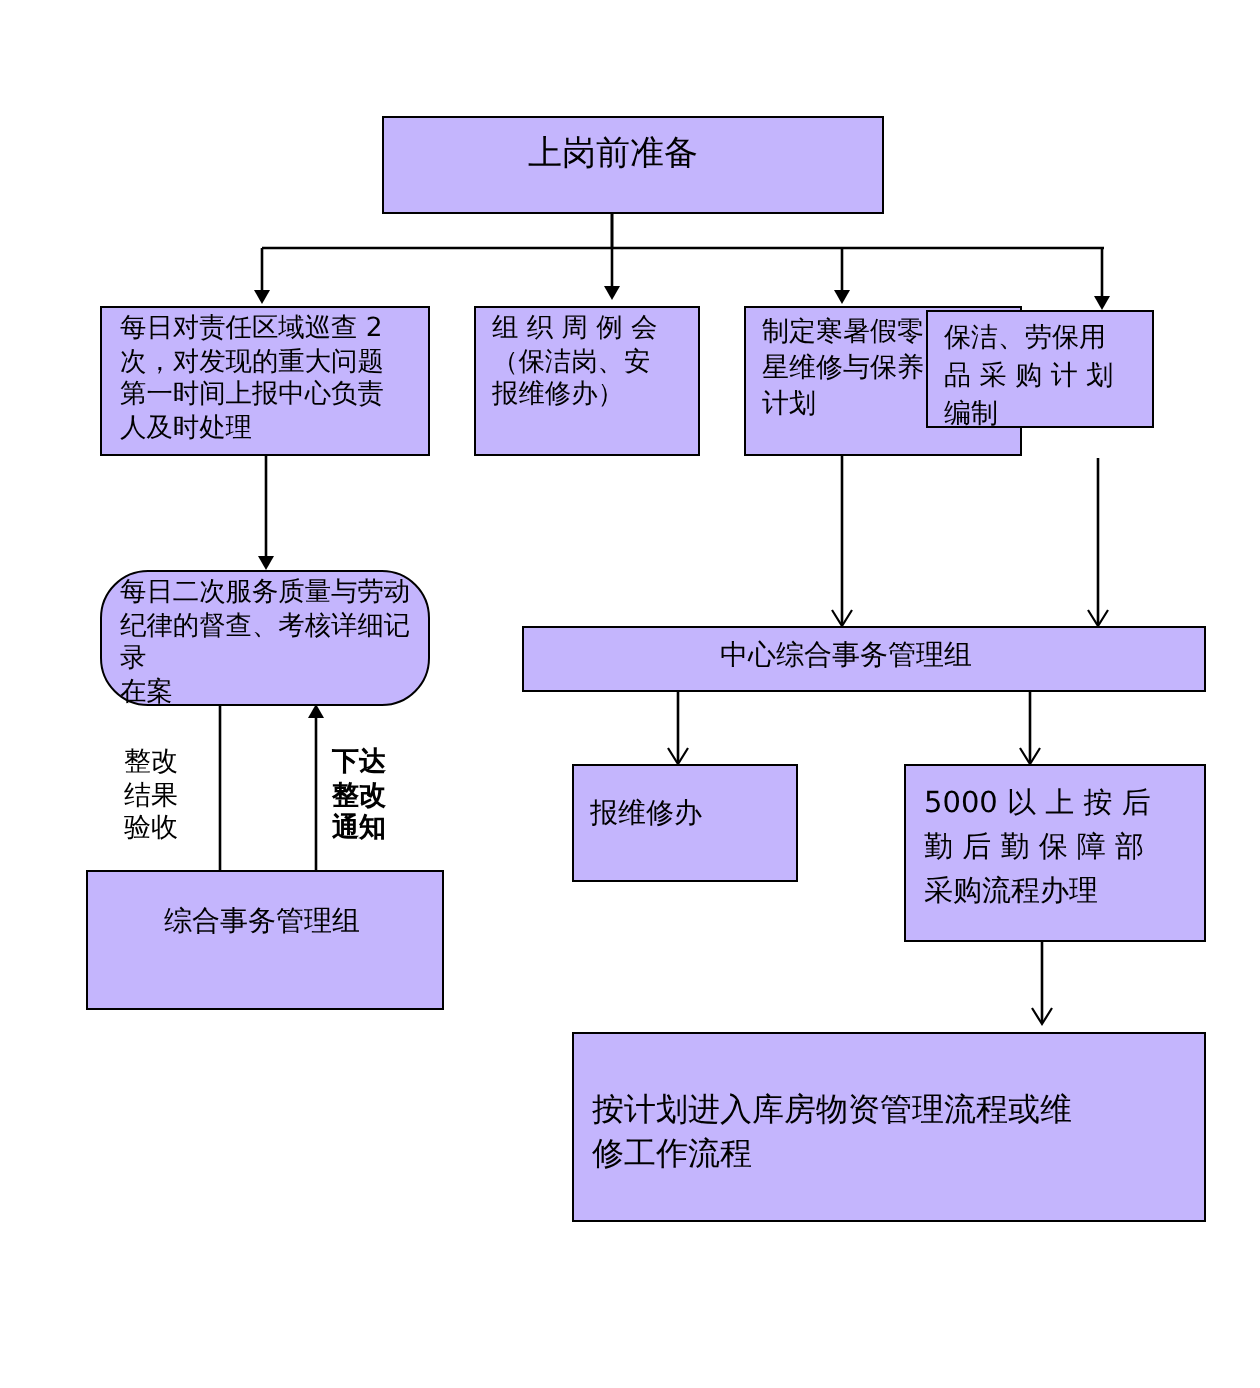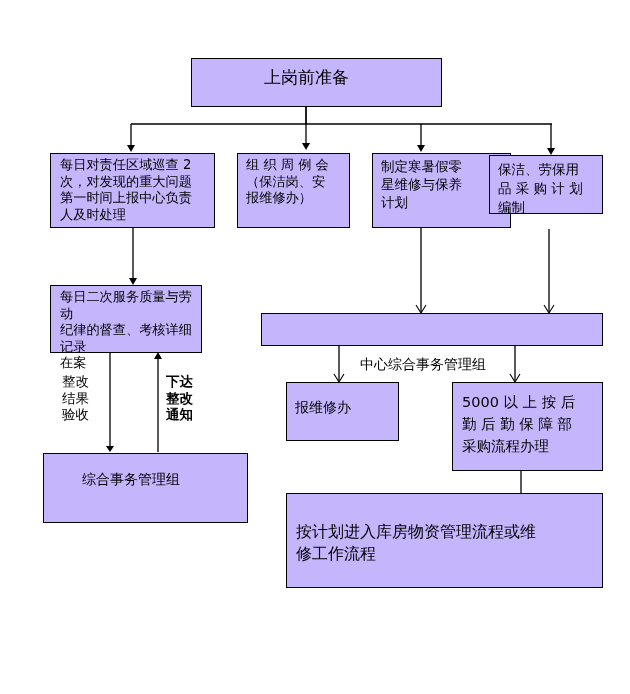--- a/index.html
+++ b/index.html
@@ -69,48 +69,48 @@
 <div class="box" style="left:237px; top:153px; width:113px; height:75px;">
   <span class="txt" style="left:8px; top:3px; font-size:13.2px; line-height:16.5px;">组 织 周 例 会
 （保洁岗、安
 报维修办）</span>
 </div>
 <div class="box" style="left:362px; top:153px; width:139px; height:75px;margin-left:10px;">
   <span class="txt" style="left:8px; top:3px; font-size:13.5px; line-height:18px;">制定寒暑假零
 星维修与保养
 计划</span>
 </div>
-<div class="box" style="left:489px; top:155px; width:114px; height:59px;">
+<div class="box" style="left:463px; top:155px; width:114px; height:59px;">
   <span class="txt" style="left:8px; top:4px; font-size:13.5px; line-height:19px;">保洁、劳保用
 品 采 购 计 划
 编制</span>
 </div>
 
-<div class="box" style="left:50px; top:285px; width:152px; height:68px;">
+<div class="box" style="left:50px; top:285px; width:165px; height:68px;border-radius:24px;">
   <span class="txt" style="left:9px; top:3px; font-size:13.2px; line-height:16.5px;">每日二次服务质量与劳动
 纪律的督查、考核详细记录
 在案</span>
 </div>
 <span class="label" style="left:62px; top:373px; font-size:13.5px; line-height:16.5px;">整改
 结果
 验收</span>
 <span class="label" style="left:166px; top:373px; font-size:13.5px; line-height:16.5px;font-weight:bold;">下达
 整改
 通知</span>
-<div class="box" style="left:43px; top:453px; width:205px; height:70px;padding-left:18px;">
+<div class="box" style="left:43px; top:435px; width:179px; height:70px;padding-left:18px;">
   <span class="txt" style="left:38px; top:17px; font-size:14px;">综合事务管理组</span>
 </div>
 
 <div class="box" style="left:261px; top:313px; width:342px; height:33px;">
-  <span class="txt" style="left:98px; top:6px; font-size:14px;margin-top:36px;">中心综合事务管理组</span>
+  <span class="txt" style="left:98px; top:6px; font-size:14px;">中心综合事务管理组</span>
 </div>
 <div class="box" style="left:286px; top:382px; width:113px; height:59px;">
   <span class="txt" style="left:8px; top:16px; font-size:14px;">报维修办</span>
 </div>
 <div class="box" style="left:452px; top:382px; width:151px; height:89px;padding-left:12px;">
   <span class="txt" style="left:9px; top:8px; font-size:14.5px; line-height:22px; font-family:'DejaVu Sans', 'Liberation Serif', serif;">5000  以 上 按 后
 勤 后 勤 保 障 部
 采购流程办理</span>
 </div>
-<div class="box" style="left:286px; top:493px; width:317px; height:95px;">
+<div class="box" style="left:286px; top:516px; width:317px; height:95px;">
   <span class="txt" style="left:9px; top:27px; font-size:16px; line-height:22px;">按计划进入库房物资管理流程或维
 修工作流程</span>
 </div>
 
 </body></html>

